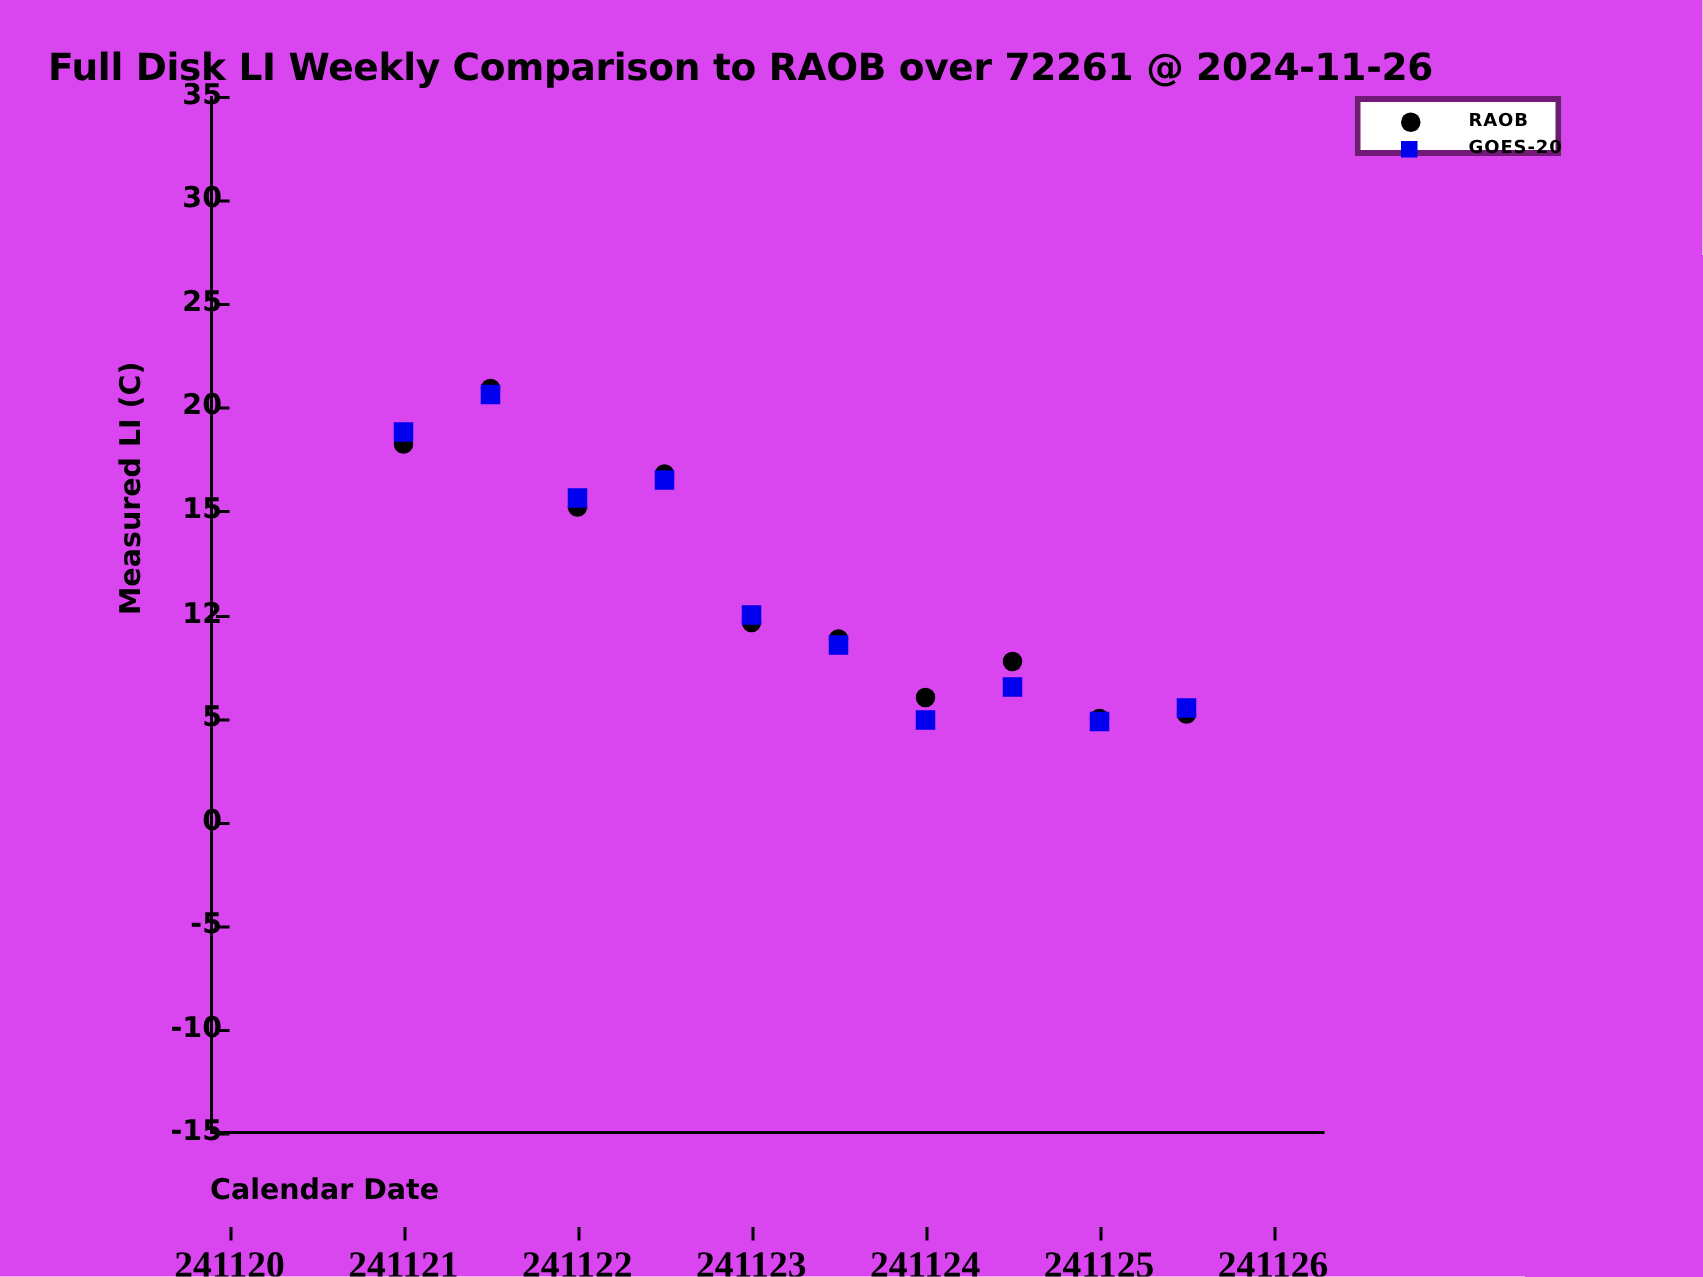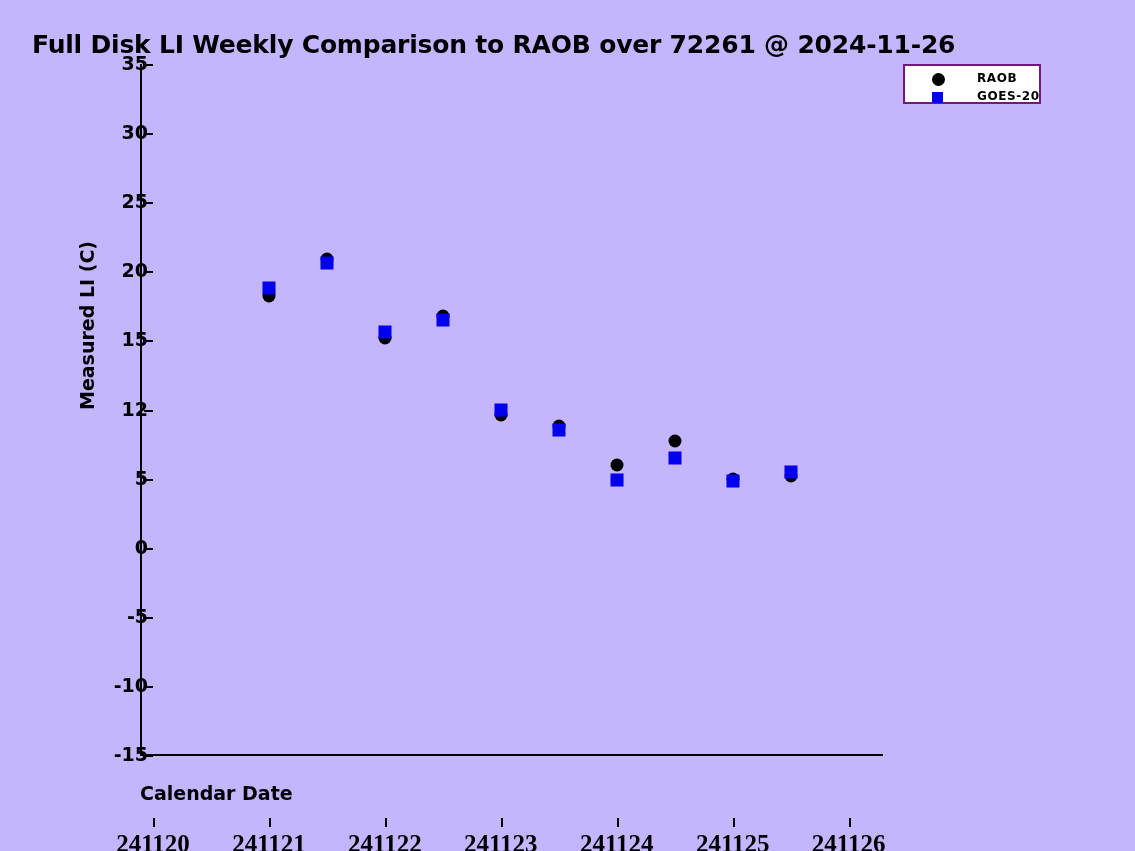--- a/index.html
+++ b/index.html
@@ -10,21 +10,21 @@
   body {
     width: 1135px;
     height: 851px;
     font-family: "DejaVu Sans", sans-serif;
     overflow: hidden;
   }
   #figure {
     position: relative;
     width: 1135px;
     height: 851px;
-    background: #c4b5fd;
+    background: #d946ef;
   }
   #chart-title {
     position: absolute;
     left: 32px;
     top: 30px;
     font-size: 25px;
     font-weight: bold;
     color: #000000;
     white-space: nowrap;
     letter-spacing: -0.2px;
@@ -146,21 +146,21 @@
     background: #0000ee;
     transform: translate(-50%, -50%);
   }
   
   #legend {
     position: absolute;
     left: 903px;
     top: 64px;
     width: 138px;
     height: 40px;
-    border: 2px solid #701a75;
+    border: 4px solid #701a75;
     background: #ffffff;
     box-sizing: border-box;
   }
   .legend-row {
     position: absolute;
     height: 18px;
     left: 0;
     width: 100%;
   }
   .legend-marker-circle {

